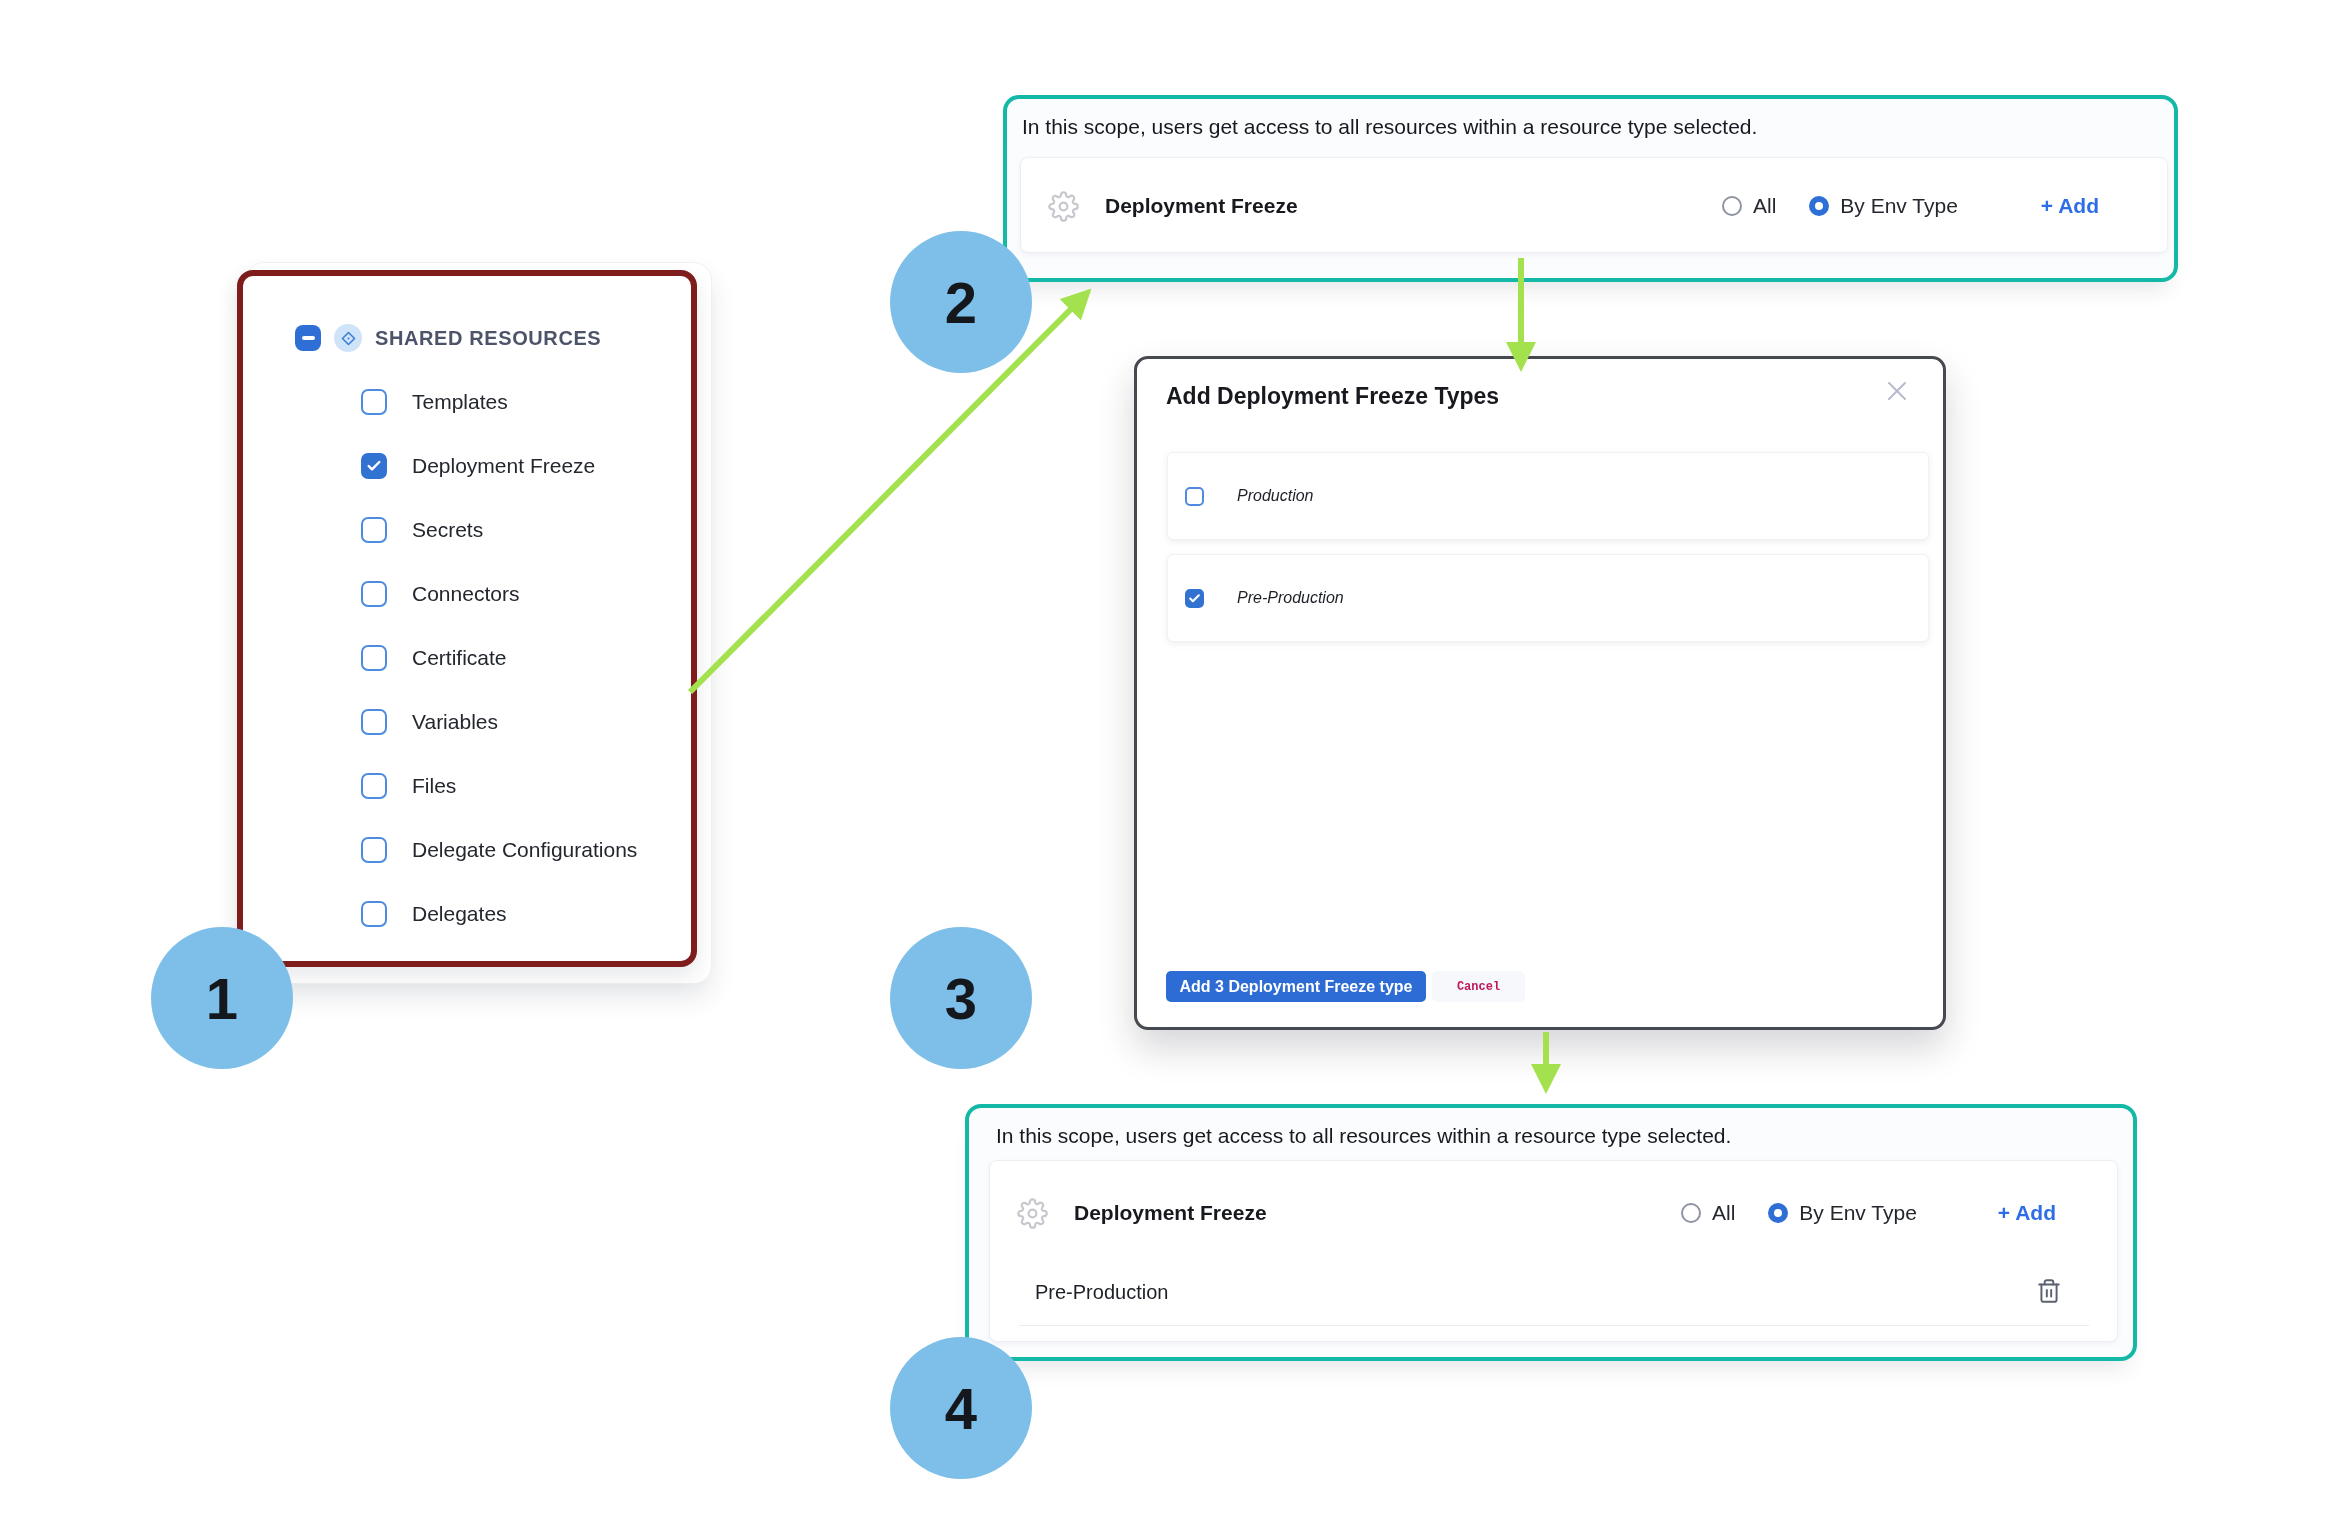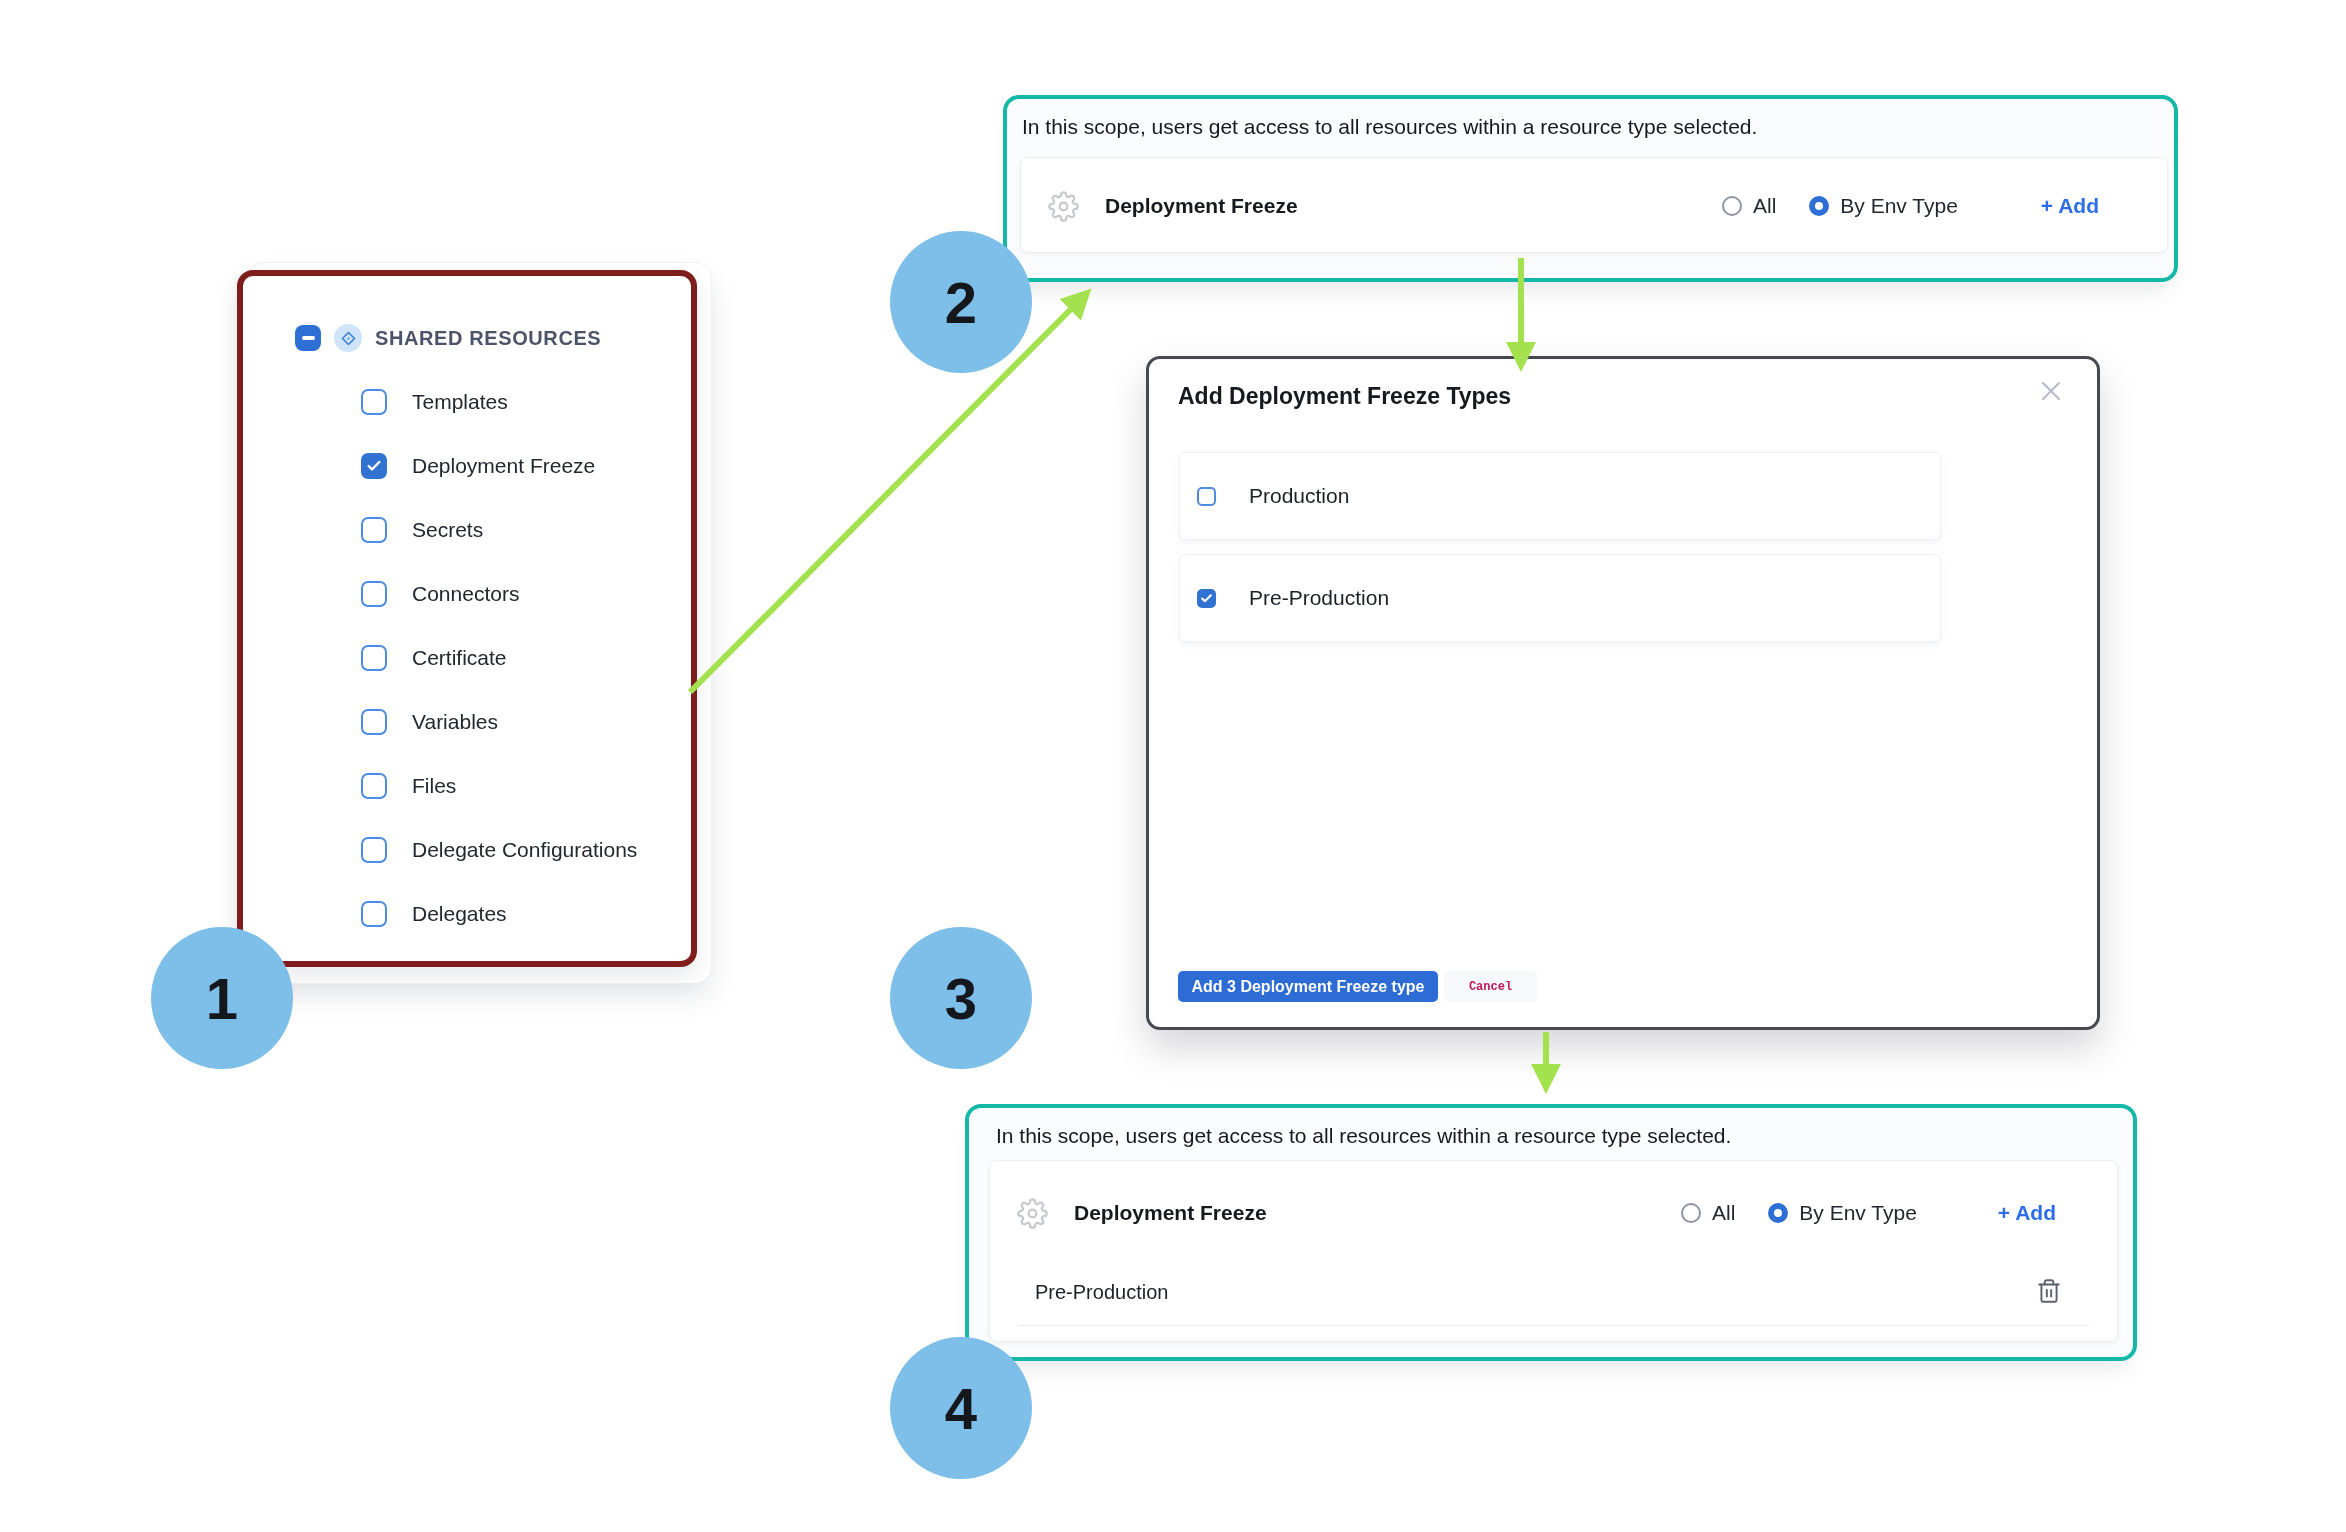--- a/index.html
+++ b/index.html
@@ -57,30 +57,30 @@
   .radio-opt.selected .radio-dot { border:6px solid #2e6fd6; }
   .radio-label { font-size:21px; color:#24272e; }
   .add-link { margin-left:83px; font-size:21px; font-weight:700; color:#2d6ee8; cursor:pointer; }
   .scope-panel.bottom .add-link { margin-left:81px; }
   .selected-type-row { position:absolute; left:45px; top:113px; height:36px; display:flex; align-items:center; }
   .selected-type-label { font-size:20px; color:#1d2026; }
   .trash-btn { position:absolute; right:55px; top:117px; width:26px; height:26px; cursor:pointer; }
   .card-divider { position:absolute; left:29px; right:28px; top:164px; height:1px; background:#e9ebef; }
 
   
-  .modal { position:absolute; left:1134px; top:356px; width:954px; height:674px; background:#ffffff;
-    border:3px solid #46494f; border-radius:14px; box-shadow:0 18px 36px rgba(25,30,45,.18); z-index:15;margin-left:12px; }
+  .modal { position:absolute; left:1134px; top:356px; width:812px; height:674px; background:#ffffff;
+    border:3px solid #46494f; border-radius:14px; box-shadow:0 18px 36px rgba(25,30,45,.18); z-index:15; }
   .modal-title { position:absolute; left:29px; top:24px; font-size:23px; font-weight:700; color:#17191e; }
   .modal-close { position:absolute; top:18px; right:32px; width:28px; height:28px; cursor:pointer; }
   .modal-options { position:absolute; left:30px; top:93px; width:762px; }
   .modal-option { height:88px; margin-bottom:14px; background:#ffffff; border:1px solid #f0f1f6;
     border-radius:6px; box-shadow:0 2px 6px rgba(93,97,110,.10);
     display:flex; align-items:center; padding-left:17px; gap:33px; cursor:pointer; }
   .cbx.small { width:19px; height:19px; border-radius:5px; }
-  .modal-option-label { font-size:21px; color:#1d2026; }
+  .modal-option-label { font-size:16px; color:#1d2026;font-style:italic; }
   .modal-footer { position:absolute; left:29px; top:612px; display:flex; align-items:center; }
   .btn-primary { width:260px; height:31px; border:none; border-radius:5px; background:#2e6cd5;
     color:#ffffff; font-size:16px; font-weight:700; font-family:inherit; cursor:pointer; }
   .btn-cancel { width:93px; height:31px; margin-left:6px; border:none; border-radius:5px; background:#f7f8fb;
     color:#be185d; font-size:12px; font-weight:700; font-family:Liberation Mono, monospace; cursor:pointer; }
 </style>
 </head>
 <body>
 
 <div class="stage">

